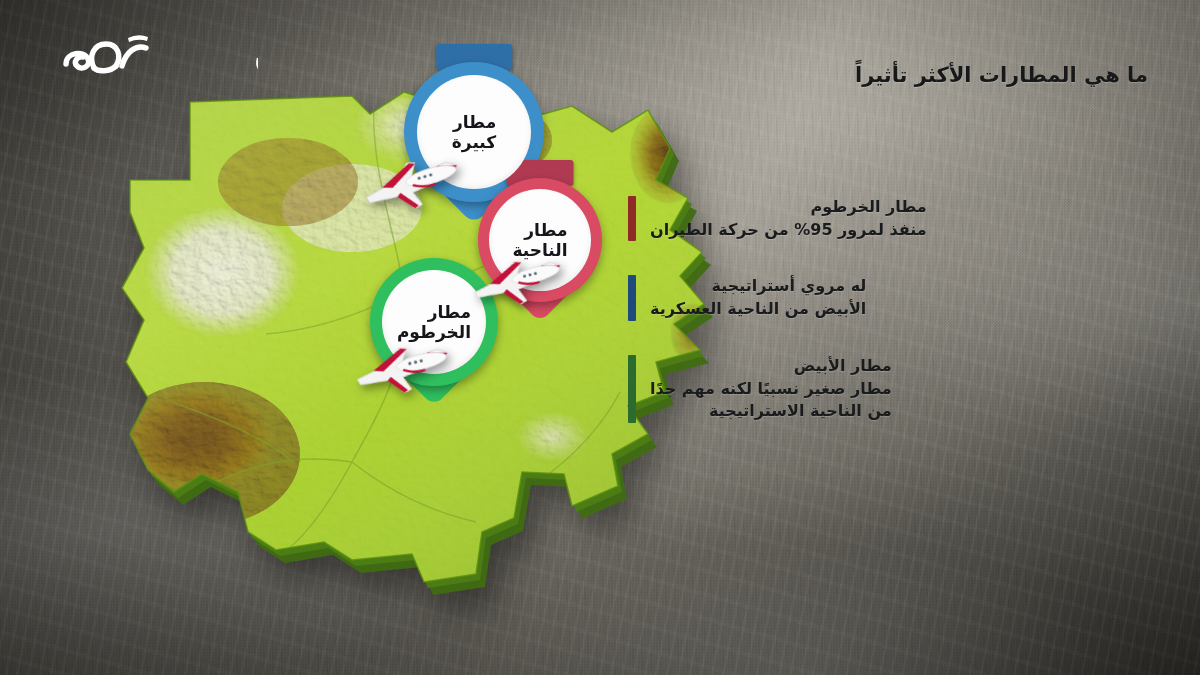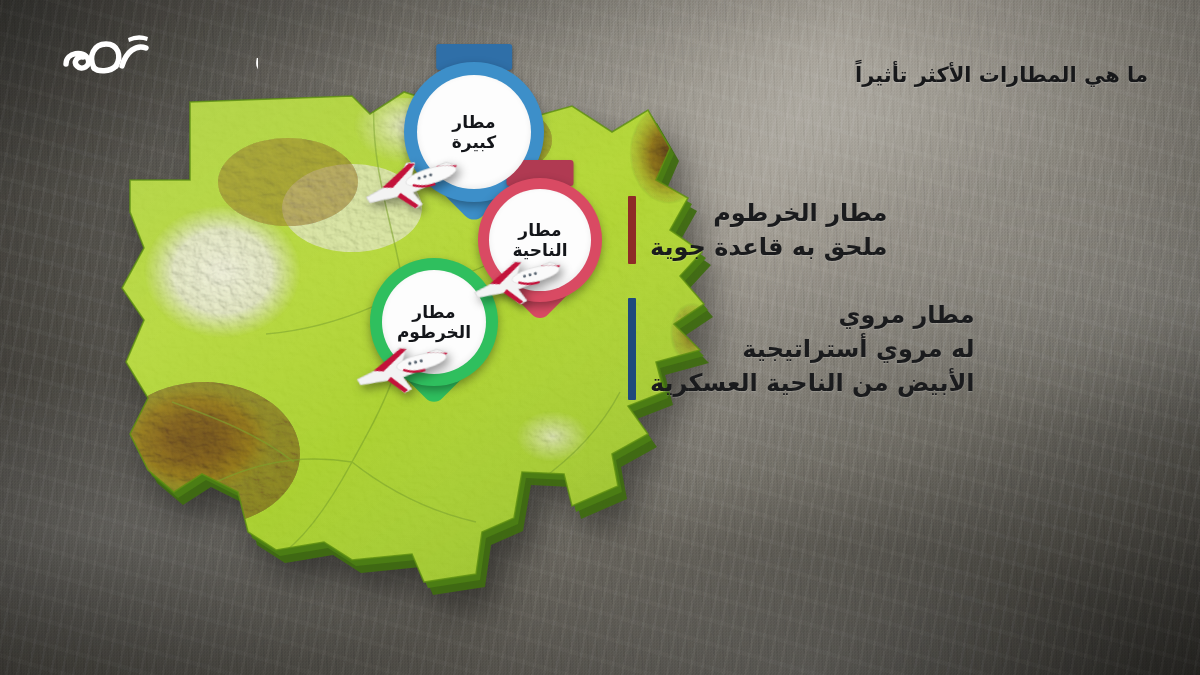--- a/index.html
+++ b/index.html
@@ -82,21 +82,21 @@
     bottom:-8%; width:40%; height:40%;
     background:var(--ring); border-radius:0 0 22% 0; z-index:0;
   }
   .pin .disc{
     position:absolute; left:9%; top:9%; width:82%; height:82%;
     border-radius:50%; background:#fdfdfd; z-index:2;
     display:flex; flex-direction:column; align-items:center; justify-content:center;
     box-shadow:inset 0 -2px 6px rgba(0,0,0,.07);
   }
   .pin .lbl{
-    color:#14161a; font-weight:700; text-align:center;
+    color:#14161a; font-weight:700; text-align:right;
     line-height:1.18; font-size:17px; letter-spacing:0;
   }
   .pin .lbl span{ display:block; }
 
   
   .plane{ position:absolute; z-index:3; pointer-events:none;
           filter:drop-shadow(2px 5px 5px rgba(0,0,0,.40)); }
   .plane svg{ width:100%; height:100%; display:block; overflow:visible;}
 
   
@@ -109,21 +109,21 @@
   .headline span{ display:block; }
 
   .blocks{ position:absolute; right:52px; top:196px; width:520px; }
   .block{
     display:flex; flex-direction:row; justify-content:flex-end;
     align-items:stretch; gap:14px; margin-bottom:34px;
   }
   .block .bar{ width:8px; flex:0 0 8px; border-radius:1px; }
   .block .txt{
     text-align:right; color:#1a1b1d;
-    font-size:24px; font-weight:700; line-height:1.42;
+    font-size:16px; font-weight:700; line-height:1.42;
     text-shadow:0 1px 1px rgba(255,255,255,.18);
   }
   .block .txt .t{ display:block; }
   .b1 .bar{ background:#8e2b27; }
   .b2 .bar{ background:#1f4a7c; }
   .b3 .bar{ background:#2c6b2e; }
 </style>
 </head>
 <body>
 
@@ -371,29 +371,36 @@
 
   <div class="headline">
     <span>ما هي المطارات الأكثر تأثيراً</span>
   </div>
 
   <div class="blocks">
 
     <div class="block b1">
       <div class="txt">
         <span class="t">مطار الخرطوم</span>
-        <span class="t">ملحق به قاعدة جوية</span>
+        <span class="t">منفذ لمرور 95% من حركة الطيران</span>
       </div>
       <div class="bar"></div>
     </div>
 
     <div class="block b2">
       <div class="txt">
-        <span class="t">مطار مروي</span>
         <span class="t">له مروي أستراتيجية</span>
         <span class="t">الأبيض من الناحية العسكرية</span>
       </div>
       <div class="bar"></div>
     </div>
 
+    <div class="block b3">
+      <div class="txt">
+        <span class="t">مطار الأبيض</span>
+        <span class="t">مطار صغير نسبيًا لكنه مهم جدًا</span>
+        <span class="t">من الناحية الاستراتيجية</span>
+      </div>
+      <div class="bar"></div>
+    </div>
 
   </div>
 </div>
 
 </body></html>

